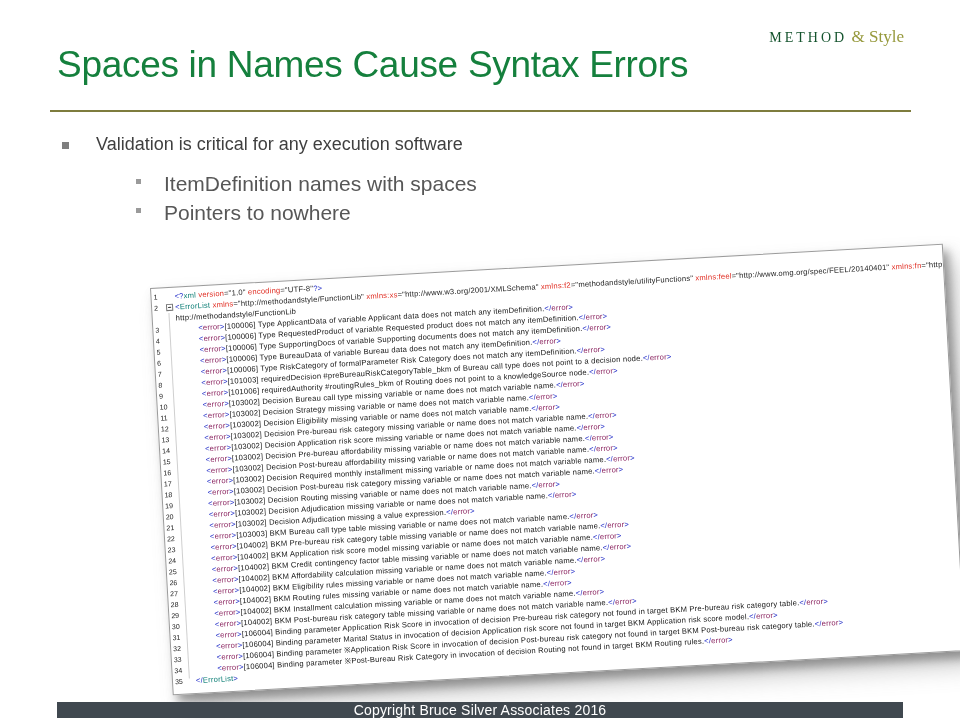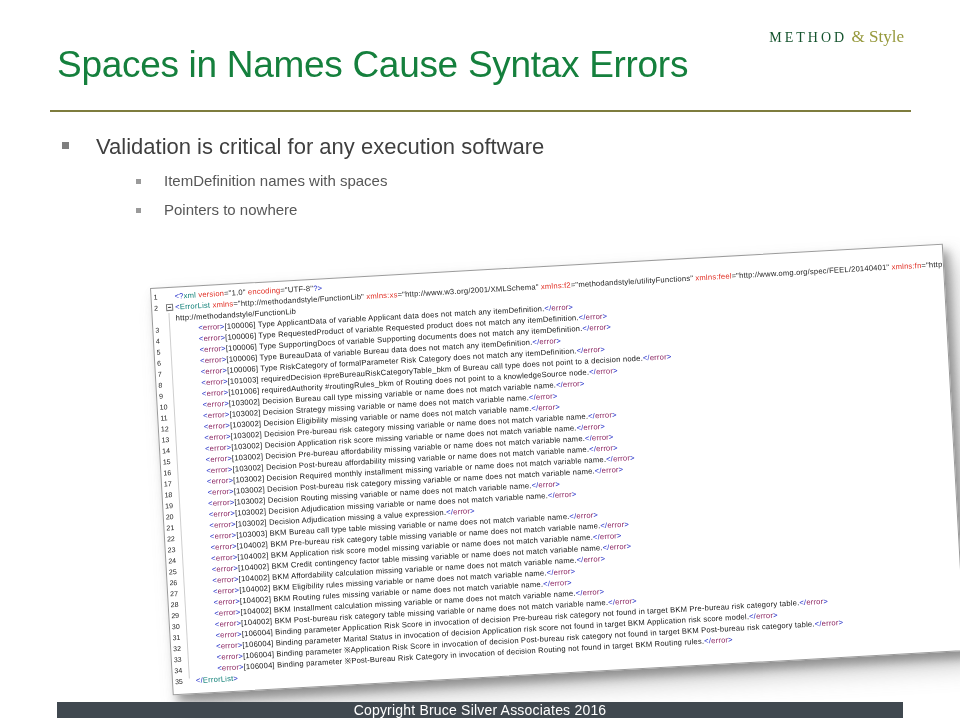--- a/index.html
+++ b/index.html
@@ -12,22 +12,22 @@
   .logo .s{font-family:"Liberation Serif",serif;color:#96993c;font-size:17px}
 
   
   .title{position:absolute;left:57px;top:44px;font-size:37px;color:#15803d;letter-spacing:-.3px}
   .divider{position:absolute;left:50px;top:110px;width:861px;height:2px;background:#7e7c3e}
 
   
   .brow{position:absolute;display:flex;align-items:flex-start;white-space:nowrap}
   .sq1{flex:0 0 7px;width:7px;height:7px;background:#7f7f7f;margin:8px 27px 0 0}
   .sq2{flex:0 0 5px;width:5px;height:5px;background:#9a9a9a;margin:7px 23px 0 0}
-  .l1{left:62px;top:134px;font-size:22px;color:#3f3f3f}
-  .l2{font-size:15px;color:#575757}
+  .l1{left:62px;top:134px;font-size:18px;color:#3f3f3f}
+  .l2{font-size:21px;color:#575757}
   .l2a{left:136px;top:172px}.l2b{left:136px;top:201px}.l2c{left:136px;top:230px}
 
   
   .shot{position:absolute;left:150px;top:288px;width:792px;height:406px;background:#fff;
         border:1px solid #9b9b9b;transform:rotate(-3.2deg);transform-origin:0 0;
         box-shadow:5px 7px 10px rgba(90,90,90,.55),12px 16px 22px rgba(120,120,120,.35);overflow:hidden}
   .xrows{position:absolute;left:0;top:3px;right:0}
   .xrow{display:flex;height:11px;line-height:11px;font-size:7.6px;letter-spacing:.2px;white-space:pre}
   .ln{flex:0 0 12px;padding-left:2px;color:#222;font-size:7px;letter-spacing:0}
   .fold{flex:0 0 9px;position:relative}

